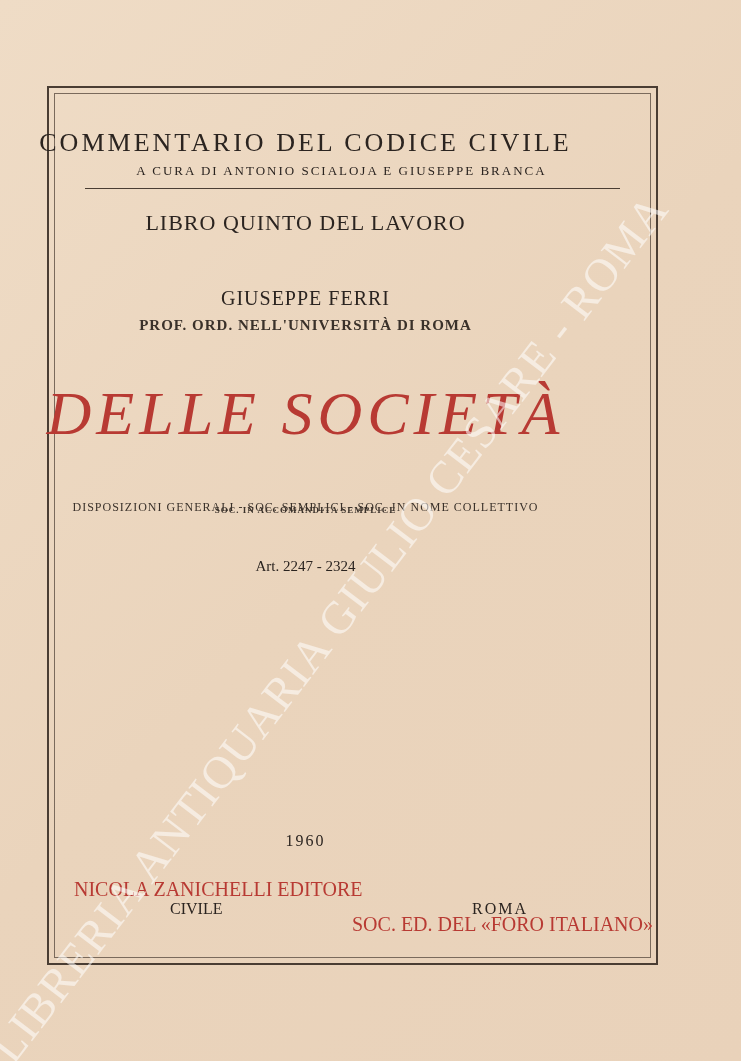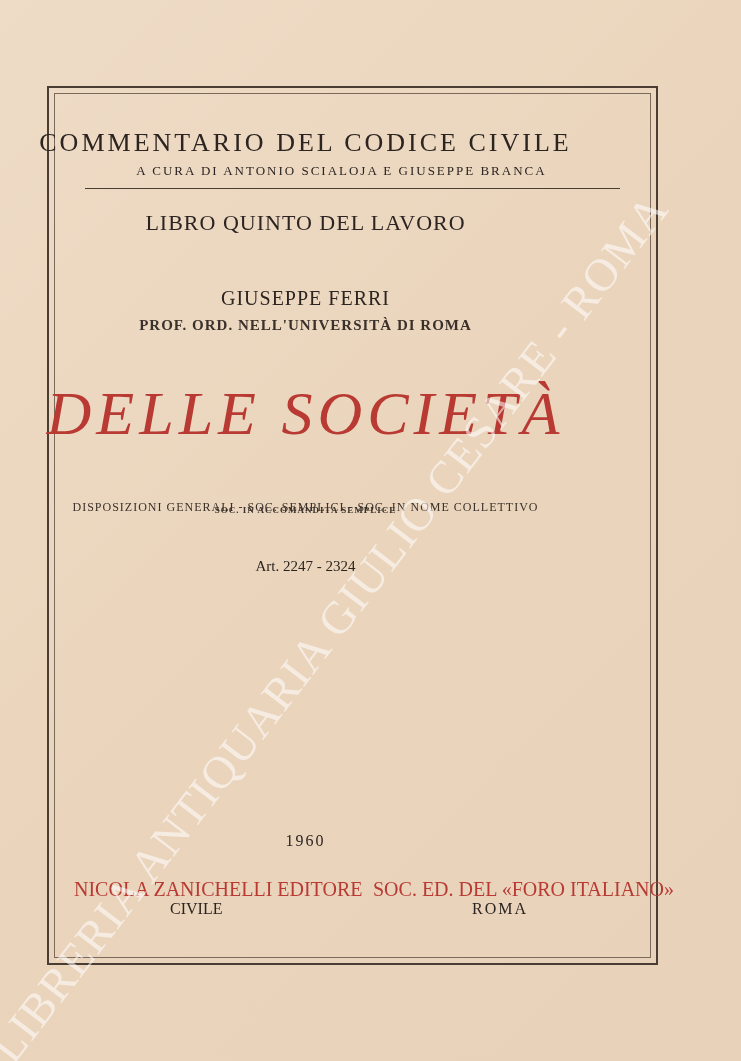--- a/index.html
+++ b/index.html
@@ -25,21 +25,21 @@
   .book { top:210px; font-size:22px; letter-spacing:1px; }
   .author { top:287px; font-size:20px; letter-spacing:1px; }
   .affil { top:317px; font-size:15px; letter-spacing:1px; font-weight:bold; color:#3a312a; }
   .title { top:378px; font-size:62px; letter-spacing:5px; color:#b83a33;font-style:italic; }
   .subtitle1 { top:500px; font-size:12px; letter-spacing:1px; font-weight:normal; color:#3a312a; }
   .subtitle2 { top:505px; font-size:9px; letter-spacing:1px; font-weight:bold; color:#3a312a; }
   .articles { top:558px; font-size:15px; }
   .year { top:832px; font-size:16px; letter-spacing:2px; }
   .pub { position:absolute; top:878px; font-size:20px; color:#b83a33; white-space:nowrap; }
   .pub.left { left:74px; }
-  .pub.right { left:373px; }
+  .pub.right { left:352px;margin-top:35px; }
   .city { position:absolute; top:900px; font-size:16px; white-space:nowrap; }
   .city.left { left:170px; }
   .city.right { left:472px; letter-spacing:2px; }
   .watermark {
     position:absolute; left:-20px; top:1040px; transform-origin:0 0;
     transform: rotate(-52.5deg); font-size:46px; color:rgba(255,255,255,0.55);
     white-space:nowrap; letter-spacing:1px; pointer-events:none;
   }
 </style>
 </head>

